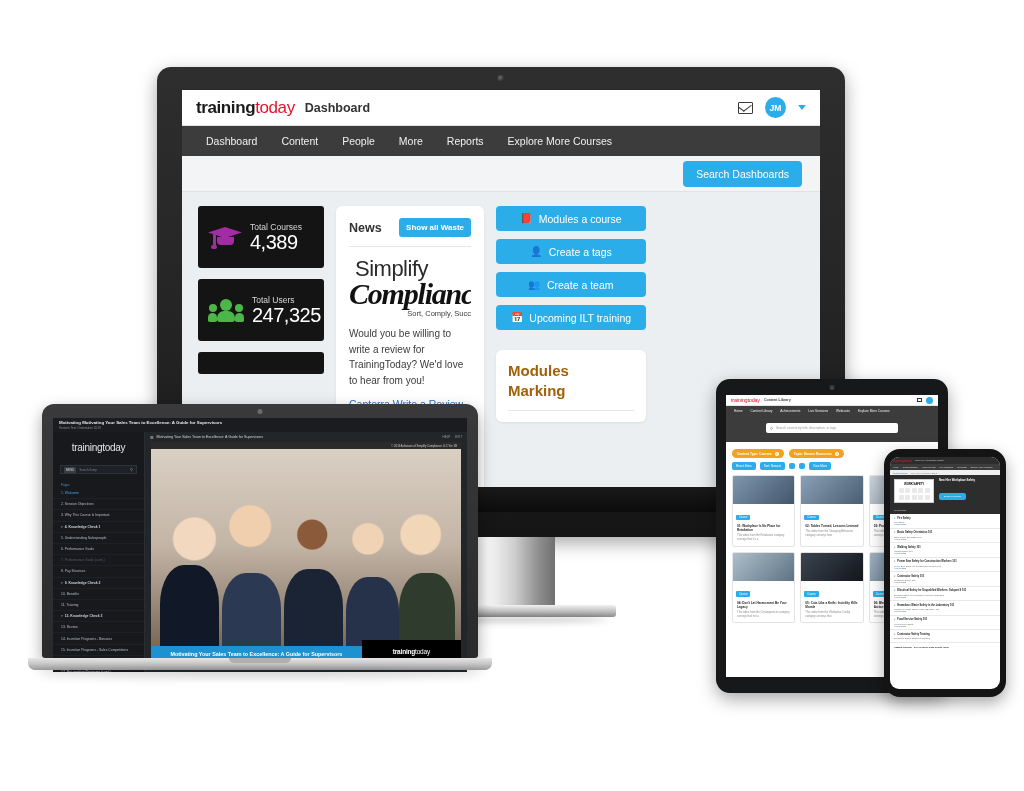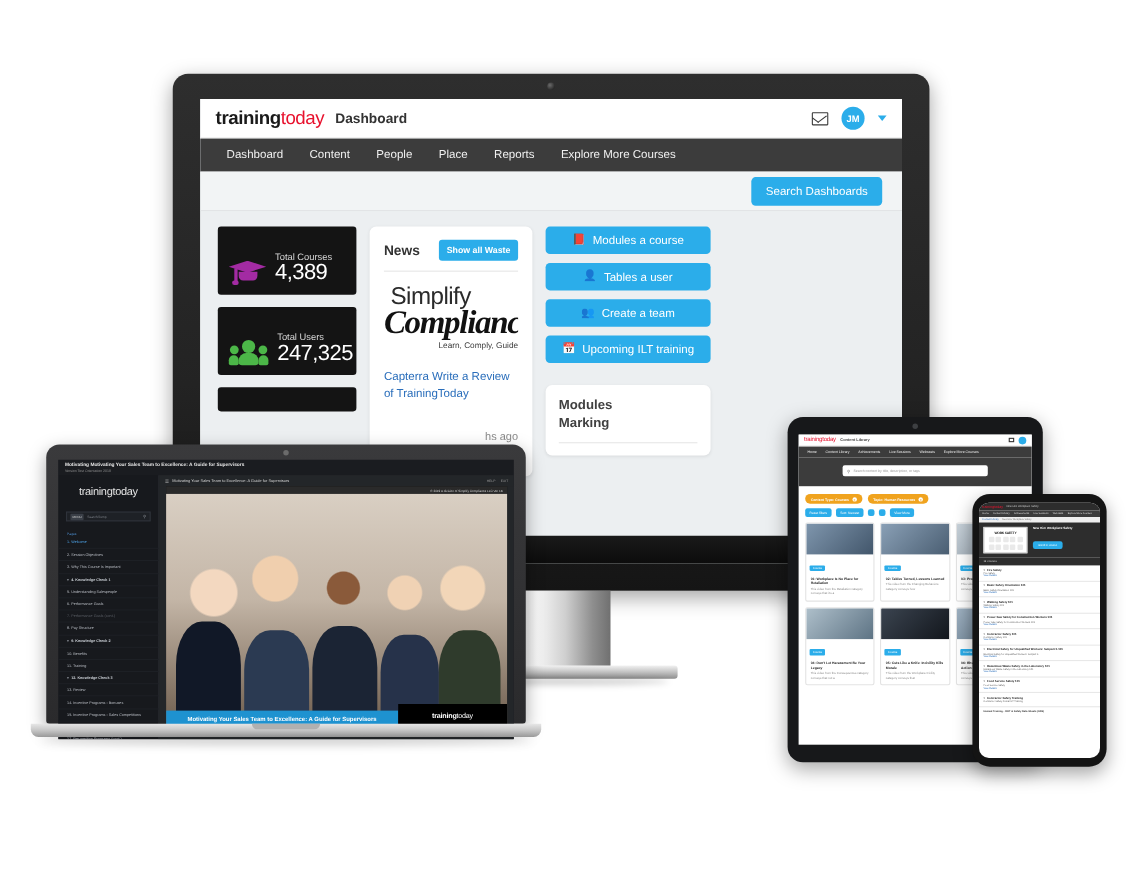--- a/index.html
+++ b/index.html
@@ -57,21 +57,21 @@
 
   .app-subbar { height:36px; background:#f2f4f5; border-bottom:1px solid #e0e3e5;
     display:flex; align-items:center; justify-content:flex-end; padding-right:18px; }
   .btn-blue { background:#2badea; color:#fff; border:none; border-radius:4px;
     font-size:10.5px; padding:7px 13px; cursor:pointer; font-family:inherit; }
 
   .app-body { padding: 14px 16px; display:flex; gap:12px; height: calc(100% - 102px); background:#eceff1; }
 
   
   .col-stats { width:126px; display:flex; flex-direction:column; gap:11px; }
-  .stat-card { background:#141414; border-radius:3px; padding:9px 10px; display:flex; align-items:flex-end; gap:8px; height:62px; }
+  .stat-card { background:#141414; border-radius:3px; padding:9px 10px; display:flex; align-items:center; gap:8px; height:62px; }
   .stat-meta { display:flex; flex-direction:column; }
   .stat-label { color:#d8d8d8; font-size:8.5px; }
   .stat-value { color:#fff; font-size:20px; font-weight:400; letter-spacing:-.5px; line-height:1.05; }
   .ico-cap { width:34px; height:24px; position:relative; flex:0 0 auto; }
   .ico-cap .mort { position:absolute; left:0; top:2px; width:34px; height:13px; background:#a32ba3;
     clip-path: polygon(50% 0%, 100% 42%, 50% 84%, 0% 42%); }
   .ico-cap .tass { position:absolute; left:5px; top:9px; width:2.5px; height:13px; background:#a32ba3; }
   .ico-cap .tassb { position:absolute; left:3px; top:20px; width:6px; height:4px; background:#a32ba3; border-radius:2px;}
   .ico-cap .body { position:absolute; left:9px; top:12px; width:17px; height:8px; background:#a32ba3; border-radius:0 0 4px 4px;}
   .ico-users { width:36px; height:24px; position:relative; flex:0 0 auto; }
@@ -106,21 +106,21 @@
   .col-recent { width:148px; }
   .col-recent .card { height:100%; }
 
   
   .col-actions { width:150px; display:flex; flex-direction:column; gap:8px; }
   .act-btn { background:#2badea; color:#fff; border:none; border-radius:4px; height:25px;
     font-size:10.5px; display:flex; align-items:center; justify-content:center; gap:6px;
     cursor:pointer; font-family:inherit; }
   .act-ico { font-size:10px; line-height:1; }
   .mod-card { background:#fff; border-radius:6px; padding:11px 12px; margin-top:12px; box-shadow:0 1px 3px rgba(0,0,0,.07); }
-  .mod-title { font-size:12px; font-weight:700; color:#404040; line-height:1.3; }
+  .mod-title { font-size:15px; font-weight:700; color:#a16207; line-height:1.3; }
   .mod-hr { height:1px; background:#e6e6e6; margin-top:10px; }
 
   
   #laptop { position:absolute; left:42px; top:404px; width:436px; height:278px; }
   .lap-lid { position:absolute; left:0; top:0; width:436px; height:254px;
     background: linear-gradient(180deg,#3a3a3c,#2a2a2c);
     border-radius:12px 12px 3px 3px; box-shadow: 0 6px 16px rgba(0,0,0,.35); }
   .lap-cam { position:absolute; left:50%; top:5px; transform:translateX(-50%);
     width:5px;height:5px;border-radius:50%; background:#6b6b6b; }
   .lap-screen { position:absolute; left:11px; top:14px; right:11px; bottom:10px;
@@ -268,21 +268,21 @@
           <div class="mail-icon"></div>
           <div class="avatar">JM</div>
           <div class="caret-down"></div>
         </div>
       </div>
 
       <div class="app-nav">
         <a href="#">Dashboard</a>
         <a href="#">Content</a>
         <a href="#">People</a>
-        <a href="#">Place</a>
+        <a href="#">More</a>
         <a href="#">Reports</a>
         <a href="#">Explore More Courses</a>
       </div>
 
       <div class="app-subbar">
         <button class="btn-blue">Search Dashboards</button>
       </div>
 
       <div class="app-body">
 
@@ -319,37 +319,38 @@
         <div class="col-news">
           <div class="card">
             <div class="card-head">
               <div class="card-title">News</div>
               <button class="btn-sm">Show all Waste</button>
             </div>
             <div class="hr"></div>
             <div class="sc-logo">
               <div class="sc-simplify">Simplify</div>
               <div class="sc-compliance">Compliance</div>
-              <div class="sc-tag">Learn, Comply, Guide</div>
-            </div>
+              <div class="sc-tag">Sort, Comply, Succ</div>
+            </div>
+            <div class="news-body">Would you be willing to write a review for TrainingToday? We'd love to hear from you!</div>
             <a class="news-link" href="#">Capterra Write a Review of TrainingToday</a>
             <div class="news-time">hs ago</div>
             <div class="news-next">›</div>
           </div>
         </div>
 
 
         <div class="col-actions">
           <button class="act-btn">
             <span class="act-ico">📕</span>
             <span>Modules a course</span>
           </button>
           <button class="act-btn">
             <span class="act-ico">👤</span>
-            <span>Tables a user</span>
+            <span>Create a tags</span>
           </button>
           <button class="act-btn">
             <span class="act-ico">👥</span>
             <span>Create a team</span>
           </button>
           <button class="act-btn">
             <span class="act-ico">📅</span>
             <span>Upcoming ILT training</span>
           </button>
           <div class="mod-card">

